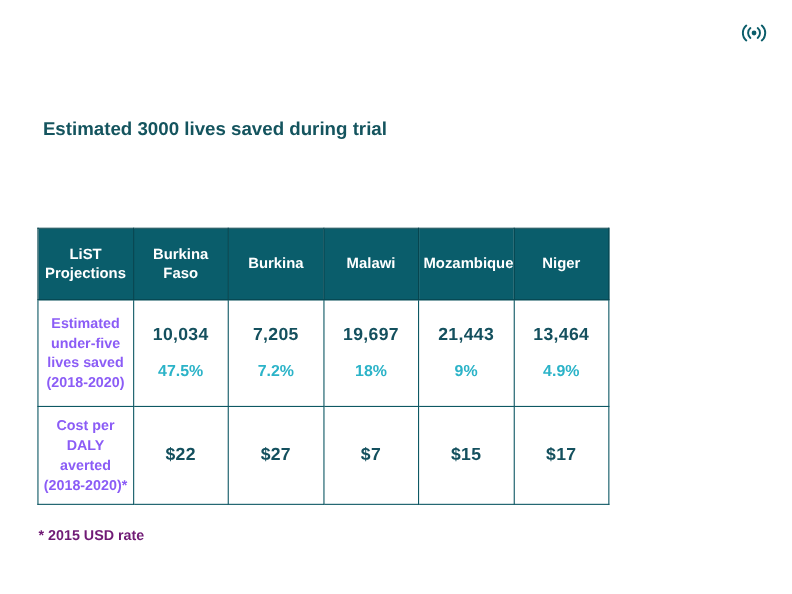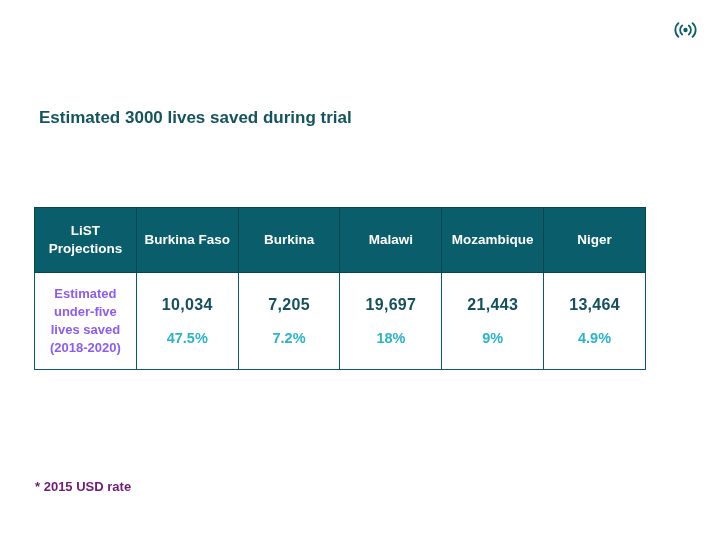--- a/index.html
+++ b/index.html
@@ -13,21 +13,21 @@
   }
   .logo{position:absolute;top:22px;right:20px;width:88px;height:48px;}
   .logo-signal{position:absolute;top:0;right:1px;}
   .logo-text{
     position:absolute;left:2px;bottom:0;line-height:1;
     font-size:34px;letter-spacing:-1px;color:#0B5D6A;
   }
   .intro1{position:absolute;left:35px;top:104px;margin:4px;font-size:17px;color:#14545E;}
   .intro2{position:absolute;left:35px;top:158px;margin:0;font-size:17px;color:#14545E;}
   table.projections{
-    position:absolute;left:34px;top:207px;width:612px;
+    position:absolute;left:34px;top:207px;width:520px;
     border-collapse:collapse;table-layout:fixed;text-align:center;
   }
   table.projections th{
     height:64px;background:#0A5D6B;color:#fff;font-size:13.5px;line-height:1.35;
     border:1px solid #07454F;padding:0 4px;font-weight:bold;
   }
   table.projections td{
     border:1.5px solid #0E5864;padding:0 4px;vertical-align:middle;
   }
   tr.row-lives td{height:96px;}
@@ -91,18 +91,36 @@
         </td>
         <td>
           <span class="cell-value">21,443</span>
           <span class="cell-percent">9%</span>
         </td>
         <td>
           <span class="cell-value">13,464</span>
           <span class="cell-percent">4.9%</span>
         </td>
       </tr>
+      <tr class="row-cost">
+        <td class="row-label">Cost per DALY averted (2018-2020)*</td>
+        <td>
+          <span class="cell-value">$22</span>
+        </td>
+        <td>
+          <span class="cell-value">$27</span>
+        </td>
+        <td>
+          <span class="cell-value">$7</span>
+        </td>
+        <td>
+          <span class="cell-value">$15</span>
+        </td>
+        <td>
+          <span class="cell-value">$17</span>
+        </td>
+      </tr>
     </tbody>
   </table>
 
   <p class="footnote">* 2015 USD rate</p>
 
 </div>
 
 </body></html>

